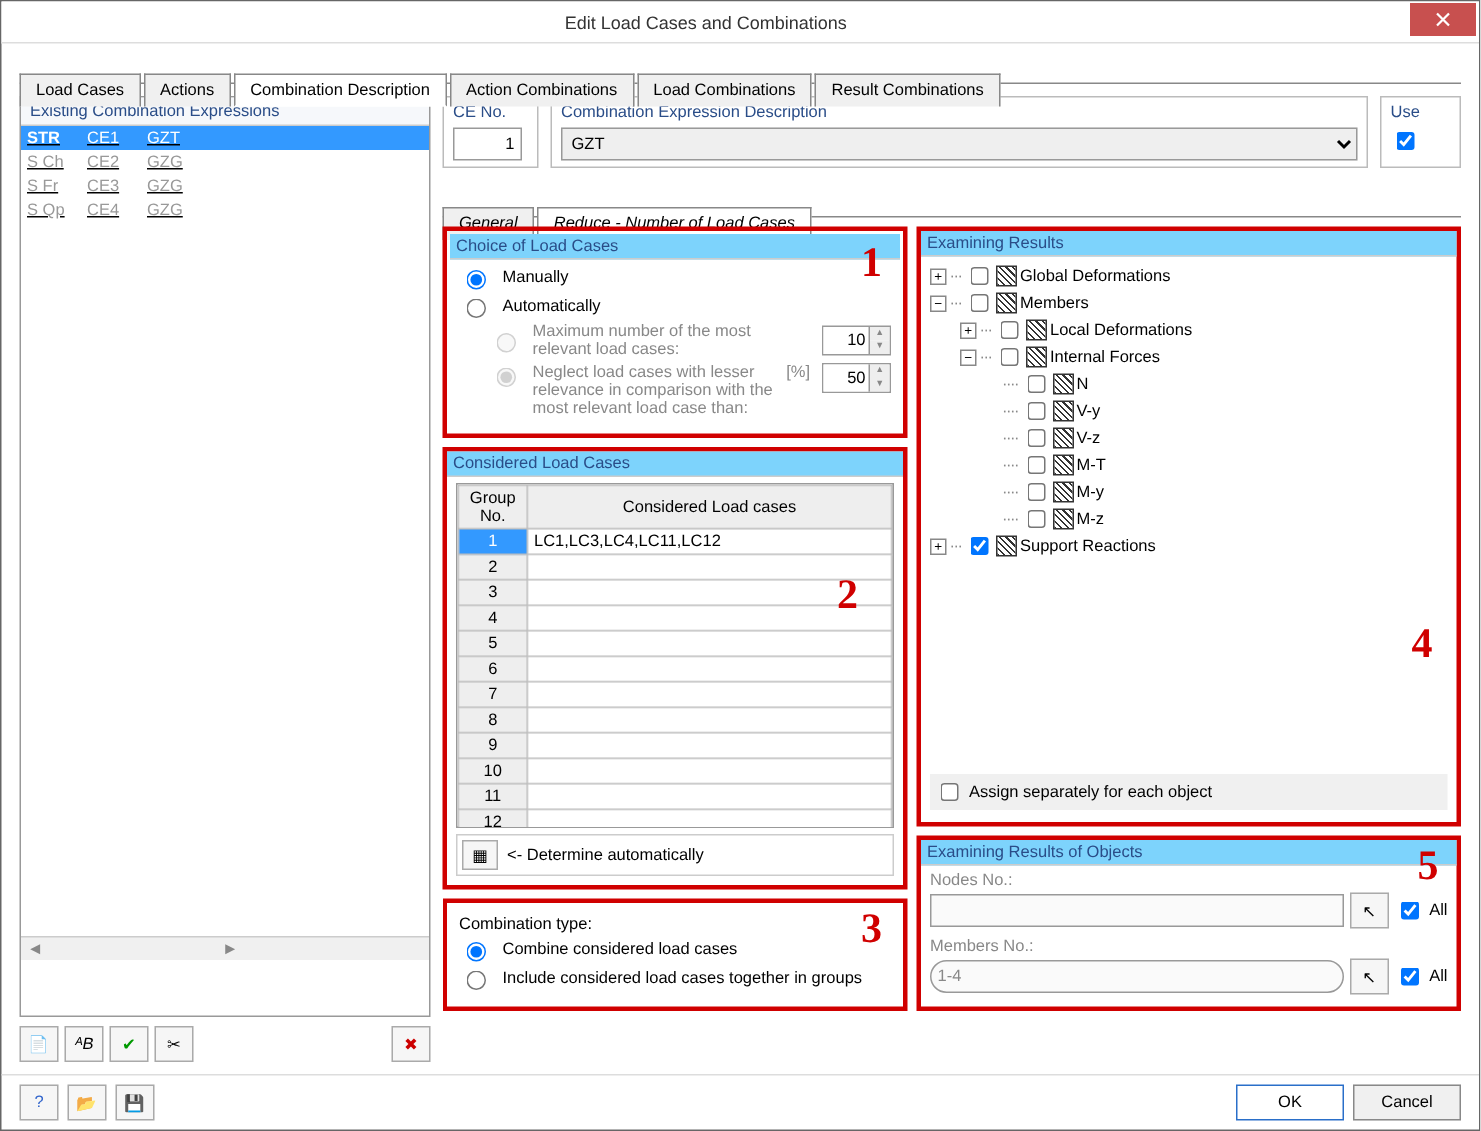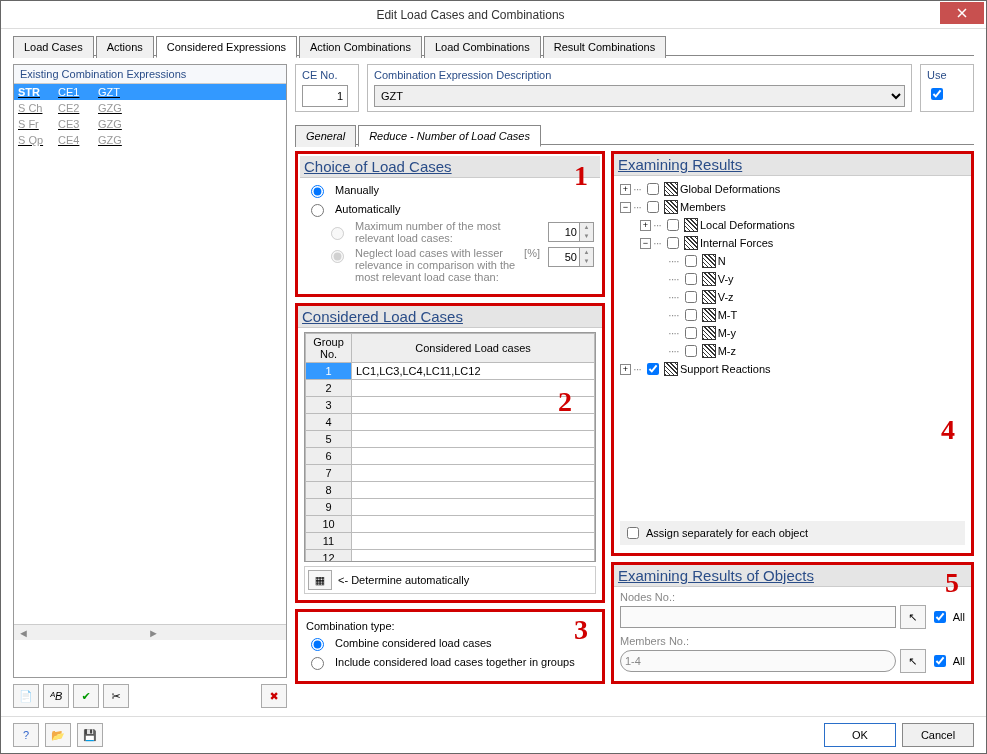--- a/index.html
+++ b/index.html
@@ -3,27 +3,27 @@
 <meta charset="utf-8">
 <style>
 * { box-sizing: border-box; font-family: Tahoma, Arial, sans-serif; font-size: 11px; }
 body { margin: 0; background: #fff; }
 .window { width: 987px; height: 754px; border: 1px solid #666; position: relative; background: #fff; display: flex; flex-direction: column; }
 .titlebar { height: 28px; background: #fff; display: flex; align-items: center; border-bottom: 1px solid #ddd; }
 .title { flex: 1; text-align: center; color: #333; font-size: 12px; }
 .close-btn { width: 44px; height: 22px; background: #c8504f; color: #fff; display: flex; align-items: center; justify-content: center; margin-right: 2px; margin-top:-4px; cursor: pointer; }
 .close-btn svg { width: 10px; height: 10px; }
 .tabstrip { display: flex; margin: 4px 12px 0 12px; border-bottom: 1px solid #888; }
-.tab { padding: 4px 10px; border: 1px solid #888; border-bottom: none; margin-right: 2px; background: #f0f0f0; cursor: pointer; position: relative; top: 3px; }
+.tab { padding: 4px 10px; border: 1px solid #888; border-bottom: none; margin-right: 2px; background: #f0f0f0; cursor: pointer; position: relative; top: 16px; }
 .tab.active { background: #fff; border-bottom: 1px solid #fff; }
 .content { flex: 1; display: flex; padding: 8px 12px; gap: 8px; }
 .left-col { width: 274px; display: flex; flex-direction: column; }
 .right-col { flex: 1; display: flex; flex-direction: column; gap: 6px; }
 .group { border: 1px solid #bbb; padding: 6px; position: relative; }
-.group-title2 { color: #2a4d88; font-size: 15px; padding: 2px 4px; border-bottom: 1px solid #ccc; margin: -6px -6px 4px -6px; background:#e5e5e5;text-decoration:underline; }
+.group-title2 { color: #2a4d88; font-size: 11px; padding: 2px 4px; border-bottom: 1px solid #ccc; margin: -6px -6px 4px -6px; background:#7dd3fc; }
 .exist-list { flex:1; border:1px solid #999; overflow:hidden; background:#fff; }
 .exist-head { color:#2a4d88; padding:3px 6px; border-bottom:1px solid #ccc; background:#f6f8fb;}
 .exist-body { height: 540px; overflow:auto;text-decoration:underline; }
 .exist-row { display:flex; padding:2px 4px; cursor:pointer; }
 .exist-row.sel { background:#3399ff; color:#fff; }
 .exist-tag { width:40px; }
 .exist-no { width:40px; }
 .exist-desc { flex:1; }
 .tag-gray { color:#999; }
 .scroll-x { height:16px; border-top:1px solid #ccc; background:#f0f0f0; display:flex; align-items:center; padding:0 4px; color:#888;}
@@ -74,21 +74,21 @@
     <div class="close-btn">
       <svg viewBox="0 0 10 10">
           <path d="M1 1 L9 9 M9 1 L1 9" stroke="#fff" stroke-width="1.5"></path>
         </svg>
     </div>
   </div>
 
   <div class="tabstrip">
     <div class="tab">Load Cases</div>
     <div class="tab">Actions</div>
-    <div class="tab active">Considered Expressions</div>
+    <div class="tab active">Combination Description</div>
     <div class="tab">Action Combinations</div>
     <div class="tab">Load Combinations</div>
     <div class="tab">Result Combinations</div>
   </div>
 
   <div class="content">
 
     <div class="left-col">
       <div class="exist-list">
         <div class="exist-head">Existing Combination Expressions</div>

